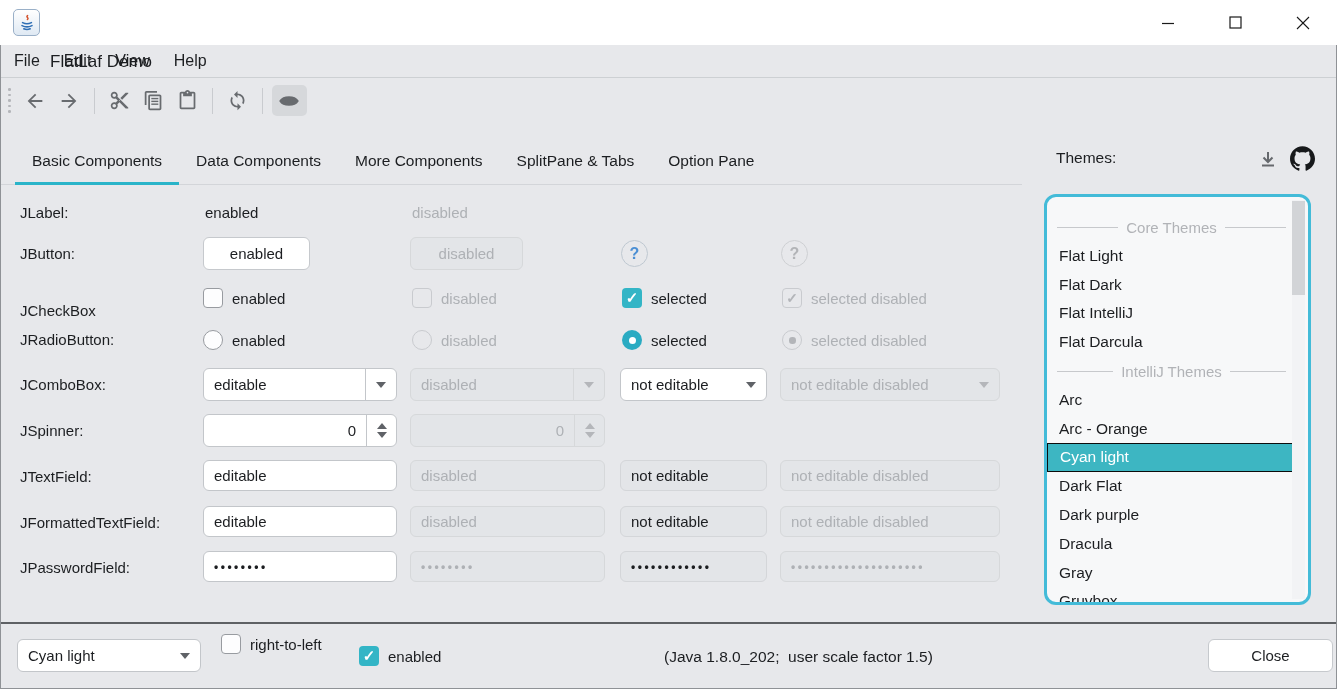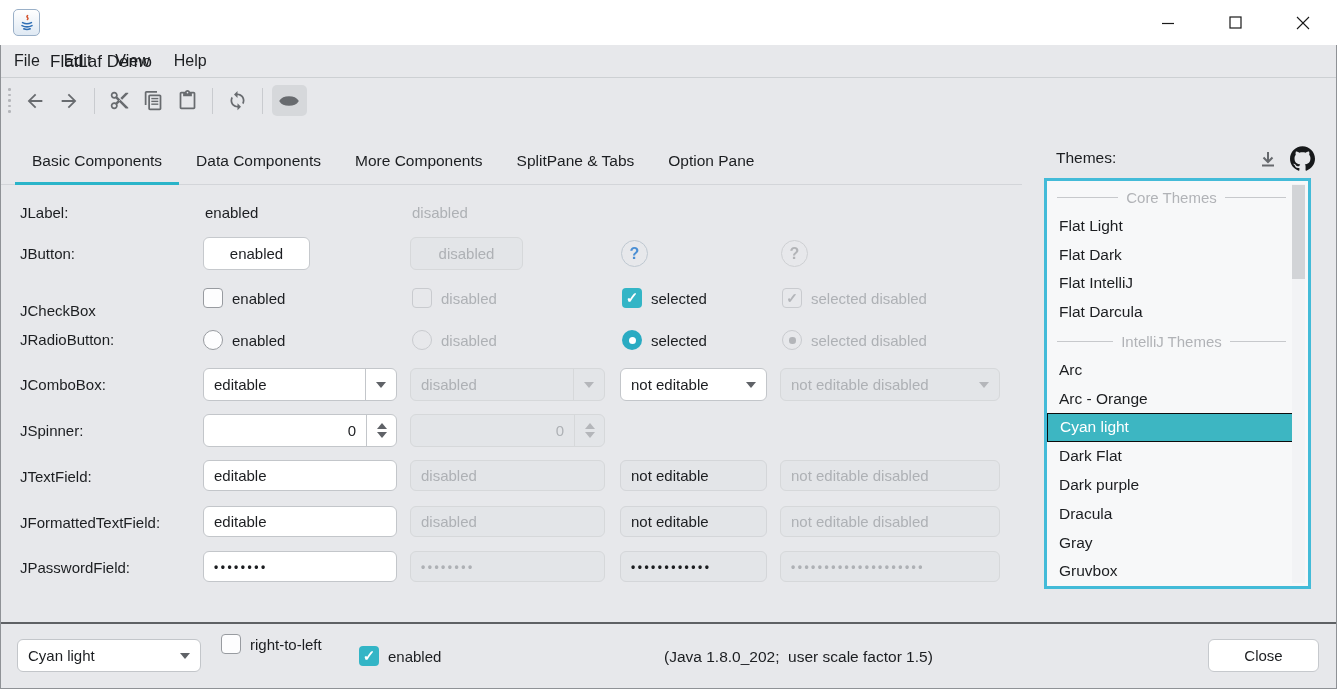--- a/index.html
+++ b/index.html
@@ -86,22 +86,22 @@
 
   .tf{position:absolute;height:31px;border:1px solid #c3c6ca;border-radius:6px;background:#fff;padding:0 10px;
     font-family:"Liberation Sans",sans-serif;font-size:15px;color:#1c1e21;box-sizing:border-box;outline:none;}
   .tf.gray{background:#e3e5e8;border-color:#d4d6d9;}
   .tf.disabled{background:#e3e5e8;border-color:#d6d8da;color:#aeb1b5;}
   .pw{letter-spacing:2.5px;font-size:12px;font-weight:700;}
 
   
   .themes-label{position:absolute;left:1056px;top:149px;font-size:15.5px;text-align:right;}
   .icon-btn{position:absolute;background:none;border:none;padding:0;display:flex;align-items:center;justify-content:center;}
-  .themes-list{position:absolute;left:1044px;top:178px;width:267px;height:411px;background:#f7f8f9;
-    border:3px solid #43bbd8;border-radius:0;box-sizing:border-box;overflow:hidden;padding-top:2px;}
+  .themes-list{position:absolute;left:1044px;top:194px;width:267px;height:411px;background:#f7f8f9;
+    border:3px solid #43bbd8;border-radius:12px;box-sizing:border-box;overflow:hidden;padding-top:16px;}
   .trow{height:28.8px;line-height:28.8px;margin-right:14px;padding-left:12px;font-size:15.5px;white-space:nowrap;}
   .trow.selected{background:#3db6c2;color:#ffffff;border:1.5px solid #0c0c0c;box-sizing:border-box;line-height:25px;}
   .tsep-row{height:28.8px;margin-right:14px;display:flex;align-items:center;color:#b1b3b7;font-size:15px;padding:0 8px 0 10px;gap:8px;}
   .tsep-row::before,.tsep-row::after{content:"";flex:1;height:1px;background:#c7c9cc;}
   .themes-scrollbar{position:absolute;right:3px;top:3px;bottom:3px;width:13px;background:#f2f3f5;}
   .themes-thumb{position:absolute;top:1px;left:0;width:13px;height:94px;background:#d2d4d7;}
 
   
   .bottombar{position:absolute;left:1px;right:1px;bottom:0;top:622px;border-top:2px solid #5e6164;}
   .status{position:absolute;left:663px;top:24px;white-space:pre;font-size:15.5px;}
@@ -363,16 +363,16 @@
     </div>
     <label class="cbg" style="left:220px;top:10px;">
       <span class="cb"></span>
       <span>right-to-left</span>
     </label>
     <label class="cbg" style="left:358px;top:22px;">
       <span class="cb chk"></span>
       <span>enabled</span>
     </label>
     <span class="status">(Java 1.8.0_202;  user scale factor 1.5)</span>
-    <button class="btn" style="left:1207px;top:15px;width:111px;">Close</button>
+    <button class="btn" style="left:1207px;top:15px;width:125px;">Close</button>
   </div>
 
 </div>
 
 </body></html>

